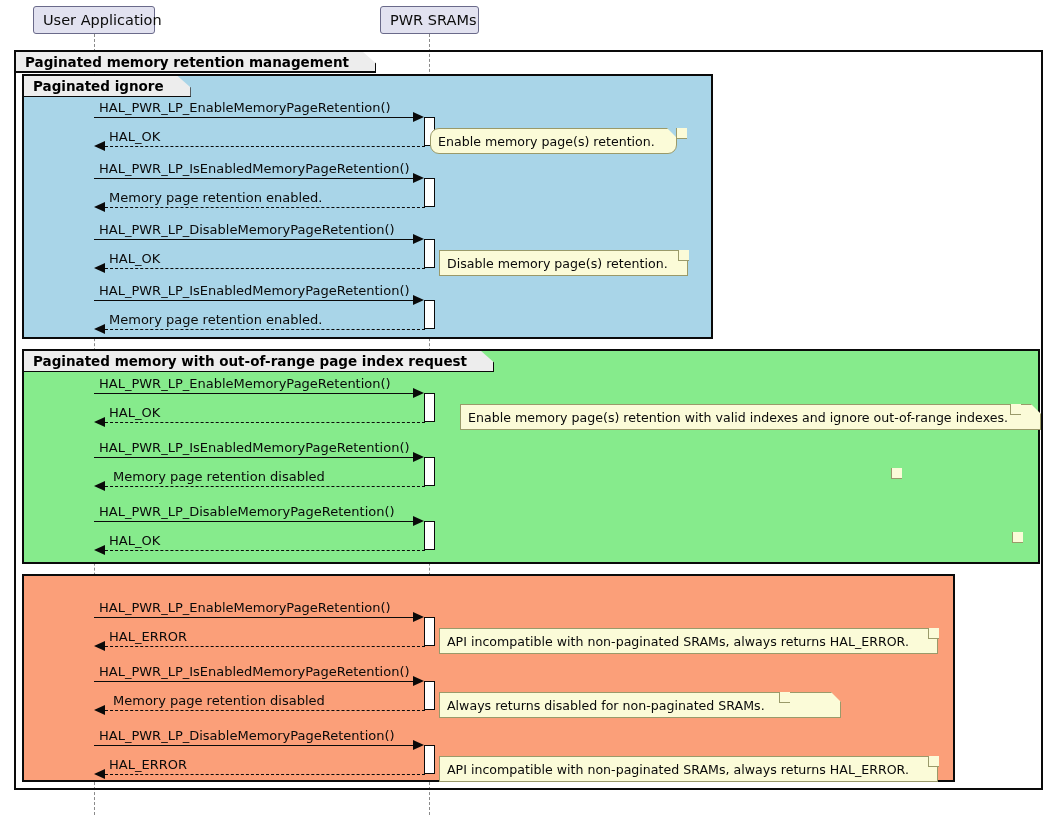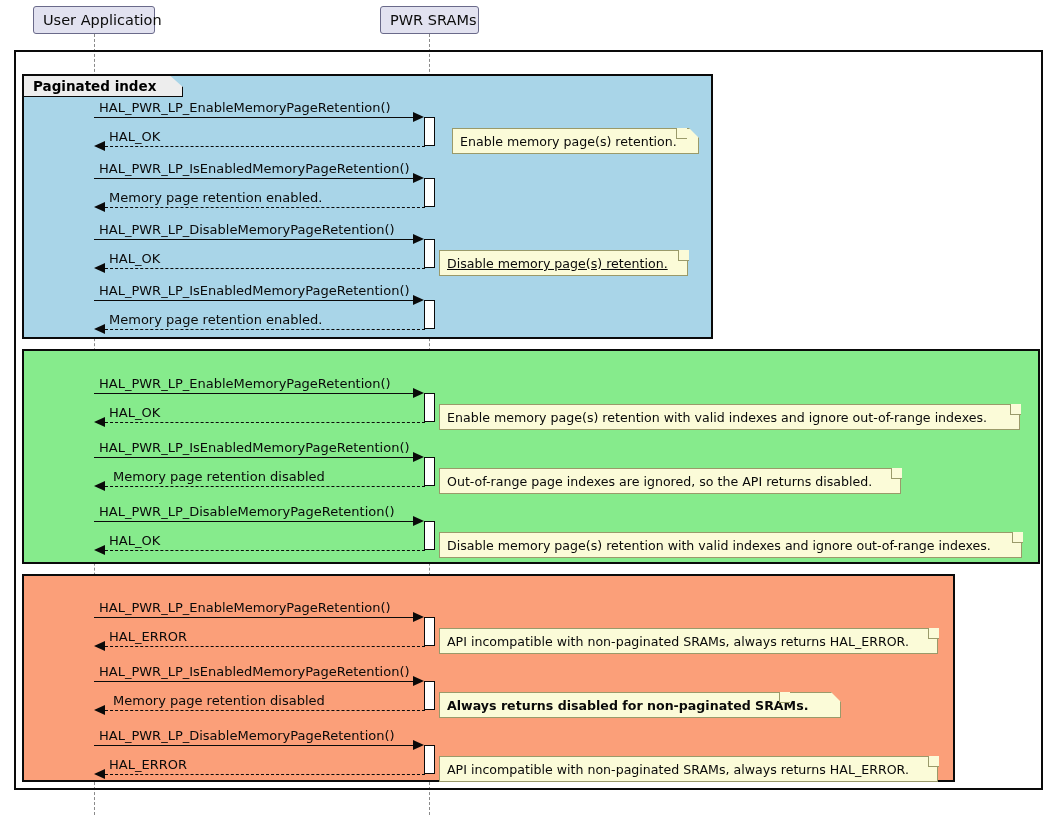--- a/index.html
+++ b/index.html
@@ -146,23 +146,24 @@
 
 <div id="canvas">
 
   <div class="participant" style="left:33px; top:6px; width:122px;">User Application</div>
   <div class="participant" style="left:380px; top:6px; width:99px;">PWR SRAMs</div>
 
   <div class="lifeline" style="left:94px; top:34px; height:781px;"></div>
   <div class="lifeline" style="left:429px; top:34px; height:781px;"></div>
 
   <div class="frame" style="left:14px; top:50px; width:1029px; height:740px;"></div>
+  <div class="tab frame-tab" style="left:16px; top:52px;">Paginated memory retention management</div>
 
   <div class="group" style="left:22px; top:74px; width:691px; height:265px; background:#a9d5e8;"></div>
-  <div class="tab" style="left:24px; top:76px;">Paginated index</div>
+  <div class="tab" style="left:24px; top:76px;">Paginated ignore</div>
 
   <div class="activation" style="left:424px; top:117px; height:29px;"></div>
   <div class="activation" style="left:424px; top:178px; height:29px;"></div>
   <div class="activation" style="left:424px; top:239px; height:29px;"></div>
   <div class="activation" style="left:424px; top:300px; height:29px;"></div>
 
   <div class="msg-label" style="left:99px; top:101px;">HAL_PWR_LP_EnableMemoryPageRetention()</div>
   <div class="msg-line" style="left:94px; top:117px; width:319px;"></div>
   <div class="arrow-head right" style="left:413px; top:112px;"></div>
 
@@ -187,26 +188,27 @@
   <div class="arrow-head left" style="left:94px; top:263px;"></div>
 
   <div class="msg-label" style="left:99px; top:284px;">HAL_PWR_LP_IsEnabledMemoryPageRetention()</div>
   <div class="msg-line" style="left:94px; top:300px; width:319px;"></div>
   <div class="arrow-head right" style="left:413px; top:295px;"></div>
 
   <div class="msg-label" style="left:109px; top:313px;">Memory page retention enabled.</div>
   <div class="msg-line dashed" style="left:105px; top:329px; width:320px;"></div>
   <div class="arrow-head left" style="left:94px; top:324px;"></div>
 
-  <div class="note" style="left:452px; top:128px; width:247px;">Enable memory page(s) retention.</div>
+  <div class="note" style="left:430px; top:128px; width:247px;border-radius:9px;">Enable memory page(s) retention.</div>
   <div class="note-fold" style="left:676px; top:128px;"></div>
-  <div class="note" style="left:439px; top:250px; width:249px;text-decoration:underline;">Disable memory page(s) retention.</div>
+  <div class="note" style="left:439px; top:250px; width:249px;">Disable memory page(s) retention.</div>
   <div class="note-fold" style="left:678px; top:250px;"></div>
 
   <div class="group" style="left:22px; top:349px; width:1018px; height:215px; background:#86eb8c;"></div>
+  <div class="tab" style="left:24px; top:351px;">Paginated memory with out-of-range page index request</div>
 
   <div class="activation" style="left:424px; top:393px; height:29px;"></div>
   <div class="activation" style="left:424px; top:457px; height:29px;"></div>
   <div class="activation" style="left:424px; top:521px; height:29px;"></div>
 
   <div class="msg-label" style="left:99px; top:377px;">HAL_PWR_LP_EnableMemoryPageRetention()</div>
   <div class="msg-line" style="left:94px; top:393px; width:319px;"></div>
   <div class="arrow-head right" style="left:413px; top:388px;"></div>
 
   <div class="msg-label" style="left:109px; top:406px;">HAL_OK</div>
@@ -222,25 +224,23 @@
   <div class="arrow-head left" style="left:94px; top:481px;"></div>
 
   <div class="msg-label" style="left:99px; top:505px;">HAL_PWR_LP_DisableMemoryPageRetention()</div>
   <div class="msg-line" style="left:94px; top:521px; width:319px;"></div>
   <div class="arrow-head right" style="left:413px; top:516px;"></div>
 
   <div class="msg-label" style="left:109px; top:534px;">HAL_OK</div>
   <div class="msg-line dashed" style="left:105px; top:550px; width:320px;"></div>
   <div class="arrow-head left" style="left:94px; top:545px;"></div>
 
-  <div class="note" style="left:439px; top:404px; width:581px;">Enable memory page(s) retention with valid indexes and ignore out-of-range indexes.</div>
+  <div class="note" style="left:460px; top:404px; width:581px;">Enable memory page(s) retention with valid indexes and ignore out-of-range indexes.</div>
   <div class="note-fold" style="left:1010px; top:404px;"></div>
-  <div class="note" style="left:439px; top:468px; width:462px;">Out-of-range page indexes are ignored, so the API returns disabled.</div>
   <div class="note-fold" style="left:891px; top:468px;"></div>
-  <div class="note" style="left:439px; top:532px; width:583px;">Disable memory page(s) retention with valid indexes and ignore out-of-range indexes.</div>
   <div class="note-fold" style="left:1012px; top:532px;"></div>
 
   <div class="group" style="left:22px; top:574px; width:933px; height:208px; background:#fb9f79;"></div>
 
   <div class="activation" style="left:424px; top:617px; height:29px;"></div>
   <div class="activation" style="left:424px; top:681px; height:29px;"></div>
   <div class="activation" style="left:424px; top:745px; height:29px;"></div>
 
   <div class="msg-label" style="left:99px; top:601px;">HAL_PWR_LP_EnableMemoryPageRetention()</div>
   <div class="msg-line" style="left:94px; top:617px; width:319px;"></div>
@@ -261,18 +261,18 @@
   <div class="msg-label" style="left:99px; top:729px;">HAL_PWR_LP_DisableMemoryPageRetention()</div>
   <div class="msg-line" style="left:94px; top:745px; width:319px;"></div>
   <div class="arrow-head right" style="left:413px; top:740px;"></div>
 
   <div class="msg-label" style="left:109px; top:758px;">HAL_ERROR</div>
   <div class="msg-line dashed" style="left:105px; top:774px; width:320px;"></div>
   <div class="arrow-head left" style="left:94px; top:769px;"></div>
 
   <div class="note" style="left:439px; top:628px; width:499px;">API incompatible with non-paginated SRAMs, always returns HAL_ERROR.</div>
   <div class="note-fold" style="left:928px; top:628px;"></div>
-  <div class="note" style="left:439px; top:692px; width:402px;font-weight:bold;">Always returns disabled for non-paginated SRAMs.</div>
+  <div class="note" style="left:439px; top:692px; width:402px;">Always returns disabled for non-paginated SRAMs.</div>
   <div class="note-fold" style="left:779px; top:692px;"></div>
   <div class="note" style="left:439px; top:756px; width:499px;">API incompatible with non-paginated SRAMs, always returns HAL_ERROR.</div>
   <div class="note-fold" style="left:928px; top:756px;"></div>
 
 </div>
 
 </body></html>

